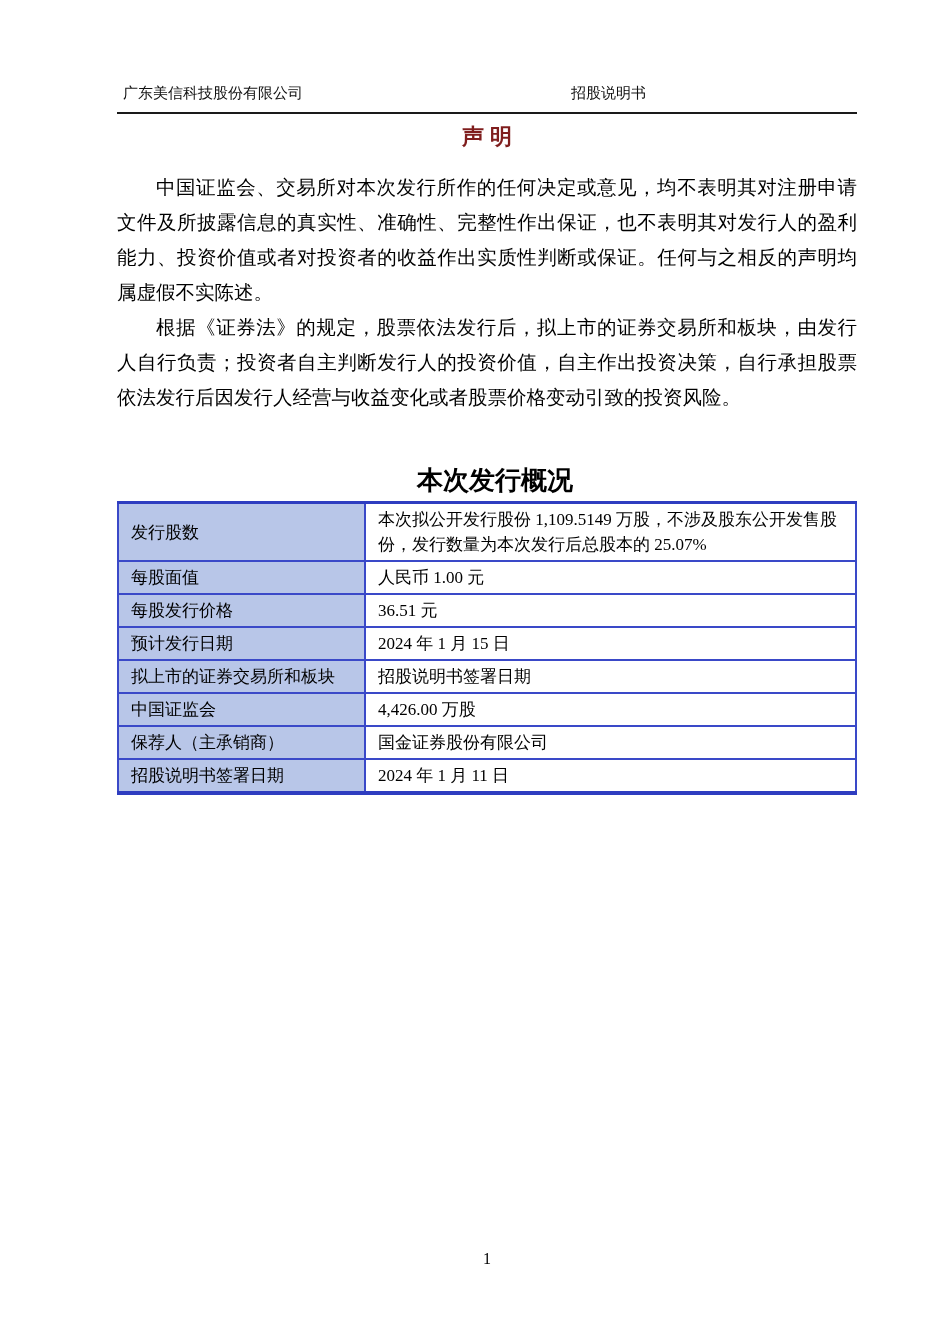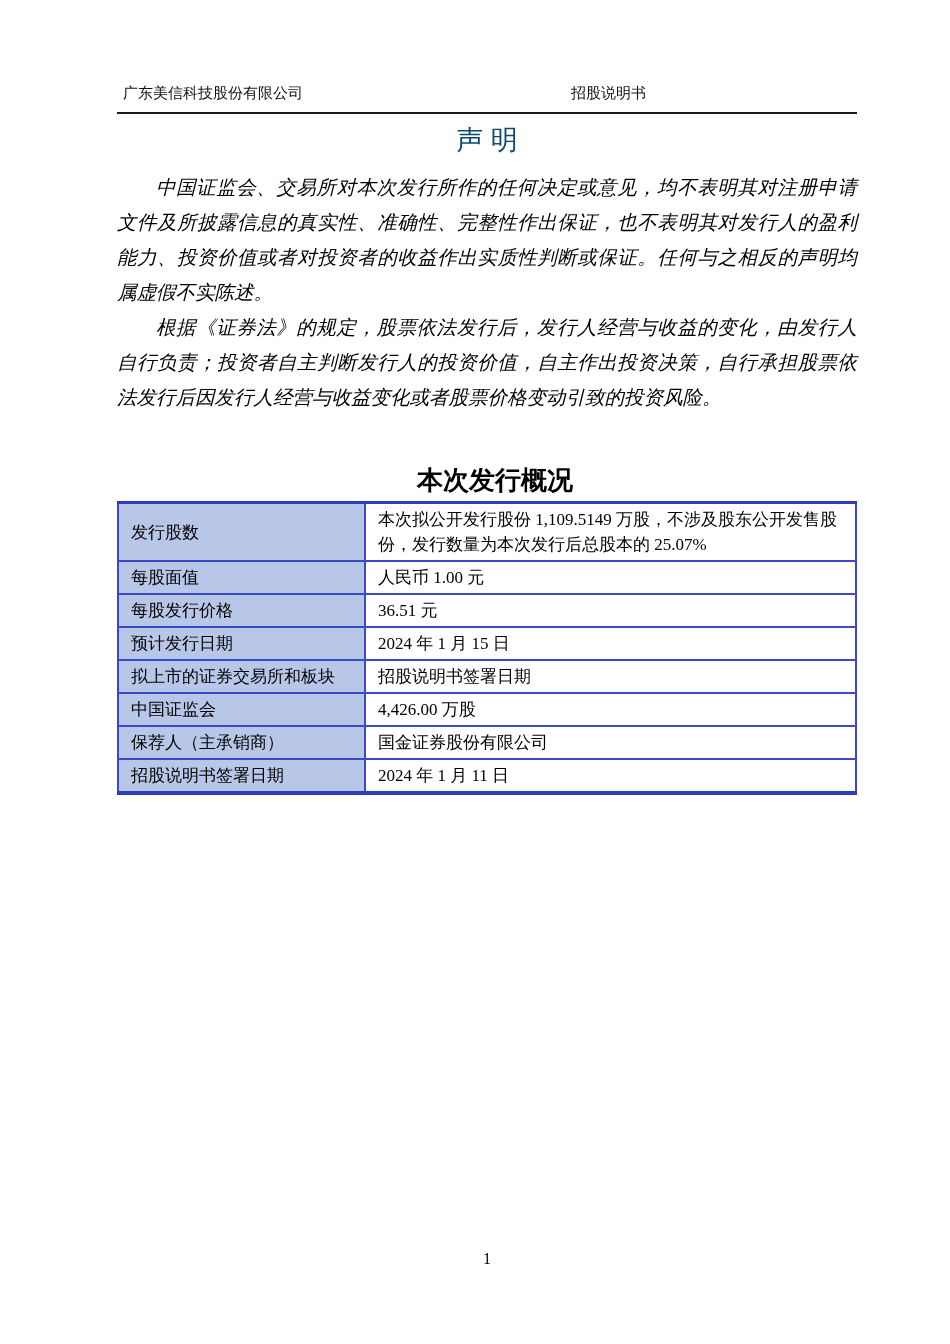--- a/index.html
+++ b/index.html
@@ -23,33 +23,33 @@
     color:#111;
   }
   .doc-header .company { position:absolute; left:2px; top:0; }
   .doc-header .doctype { position:absolute; left:450px; top:0; }
   .doc-header .spacer { display:inline-block; height:18px; }
   
   .decl-title {
     position:absolute; top:110px; left:105px; width:740px;
     text-align:center;
     font-family:"Liberation Sans","DejaVu Sans",sans-serif;
-    font-weight:normal;
-    font-size:27px;
-    color:#0c4a6e;
+    font-weight:bold;
+    font-size:22px;
+    color:#7f1d1d;
   }
   
   .decl-body {
     position:absolute; top:158px; left:105px; width:740px;
     font-size:19.5px;
     line-height:35px;
     text-align:justify;
     text-justify:inter-ideograph;
   }
-  .decl-body p { text-indent:2em; margin:0;font-style:italic; }
+  .decl-body p { text-indent:2em; margin:0; }
   
   .offer-title {
     position:absolute; top:449px; left:113px; width:740px;
     text-align:center;
     font-family:"Liberation Sans","DejaVu Sans",sans-serif;
     font-weight:bold;
     font-size:26px;
     line-height:38px;
     color:#000;
   }
@@ -89,21 +89,21 @@
   <div class="doc-header">
     <span class="spacer">&nbsp;</span>
     <span class="company">广东美信科技股份有限公司</span>
     <span class="doctype">招股说明书</span>
   </div>
 
   <div class="decl-title">声 明</div>
 
   <div class="decl-body">
     <p>中国证监会、交易所对本次发行所作的任何决定或意见，均不表明其对注册申请文件及所披露信息的真实性、准确性、完整性作出保证，也不表明其对发行人的盈利能力、投资价值或者对投资者的收益作出实质性判断或保证。任何与之相反的声明均属虚假不实陈述。</p>
-    <p>根据《证券法》的规定，股票依法发行后，发行人经营与收益的变化，由发行人自行负责；投资者自主判断发行人的投资价值，自主作出投资决策，自行承担股票依法发行后因发行人经营与收益变化或者股票价格变动引致的投资风险。</p>
+    <p>根据《证券法》的规定，股票依法发行后，拟上市的证券交易所和板块，由发行人自行负责；投资者自主判断发行人的投资价值，自主作出投资决策，自行承担股票依法发行后因发行人经营与收益变化或者股票价格变动引致的投资风险。</p>
   </div>
 
   <div class="offer-title">本次发行概况</div>
 
   <table class="offer-table">
     <tbody>
       <tr>
         <td class="label-cell">发行股数</td>
         <td class="value-cell">本次拟公开发行股份 1,109.5149 万股，不涉及股东公开发售股份，发行数量为本次发行后总股本的 25.07%</td>
       </tr>

